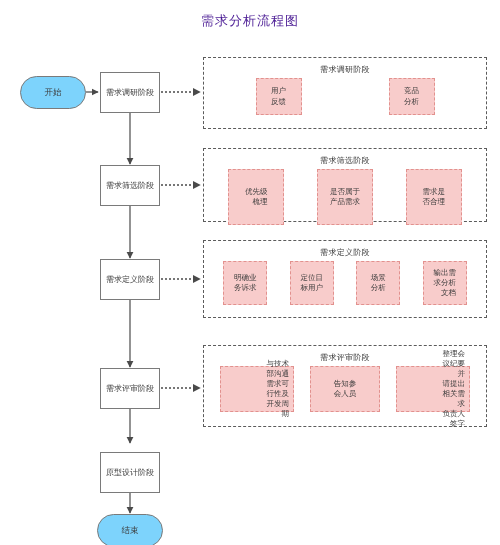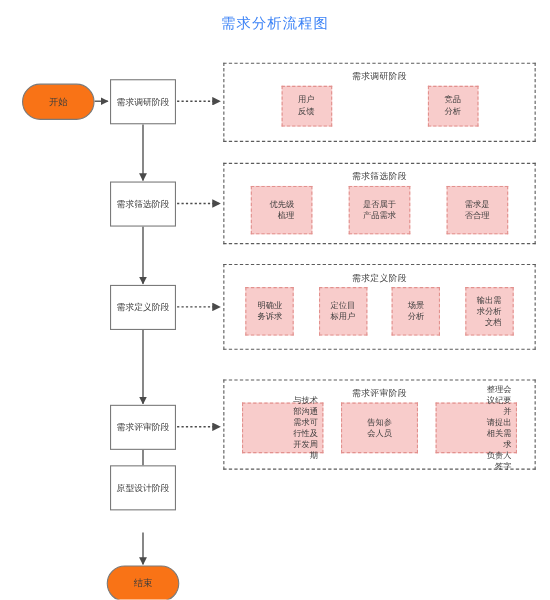--- a/index.html
+++ b/index.html
@@ -27,32 +27,32 @@
     height: 545px;
     pointer-events: none;
   }
 
   .title {
     position: absolute;
     left: 0; top: 12px;
     width: 500px;
     text-align: center;
     font-size: 13px;
-    color: #3b82f6;
+    color: #4c1d95;
     letter-spacing: 1px;
   }
 
   
   .terminator {
     position: absolute;
     width: 66px;
     height: 33px;
     border: 1px solid #7a7a7a;
     border-radius: 17px;
-    background: #f97316;
+    background: #7dd3fc;
     display: flex;
     align-items: center;
     justify-content: center;
     font-size: 8.5px;
     color: #3c3c3c;
     box-sizing: border-box;
   }
   .stage-box {
     position: absolute;
     left: 100px;
@@ -104,21 +104,21 @@
     line-height: 1.35;
     text-align: right;
     box-sizing: border-box;
     display: flex;
     align-items: center;
     justify-content: center;
     padding: 3px 4px;
   }
   
   .g1 .card { width: 46px; height: 37px; }
-  .g2 .card { width: 56px; height: 44px; }
+  .g2 .card { width: 56px; height: 56px; }
   .g3 .card { width: 44px; height: 44px; }
   .g4 .card { width: 70px; height: 46px; }
   .g4 .card.wide { width: 74px; padding-left: 40px; }
 </style>
 </head>
 <body>
 
 <div id="canvas">
 
   <div class="title">需求分析流程图</div>
@@ -143,21 +143,21 @@
     <line x1="161" y1="279" x2="200" y2="279" stroke="#4a4a4a" stroke-width="1.3" stroke-dasharray="2,2" marker-end="url(#arrow)"></line>
     <line x1="161" y1="388" x2="200" y2="388" stroke="#4a4a4a" stroke-width="1.3" stroke-dasharray="2,2" marker-end="url(#arrow)"></line>
   </svg>
 
   <div class="terminator" style="left:20px; top:76px;">开始</div>
 
   <div class="stage-box" style="top:72px;">需求调研阶段</div>
   <div class="stage-box" style="top:165px;">需求筛选阶段</div>
   <div class="stage-box" style="top:259px;">需求定义阶段</div>
   <div class="stage-box" style="top:368px;">需求评审阶段</div>
-  <div class="stage-box" style="top:423px;">原型设计阶段</div>
+  <div class="stage-box" style="top:452px;">原型设计阶段</div>
 
   <div class="terminator" style="left:97px; top:514px;">结束</div>
 
   <div class="group g1" style="left:203px; top:57px; width:284px; height:72px;">
     <div class="group-title">需求调研阶段</div>
     <div class="group-items">
       <div class="card">用户<br>反馈</div>
       <div class="card">竞品<br>分析</div>
     </div>
   </div>

